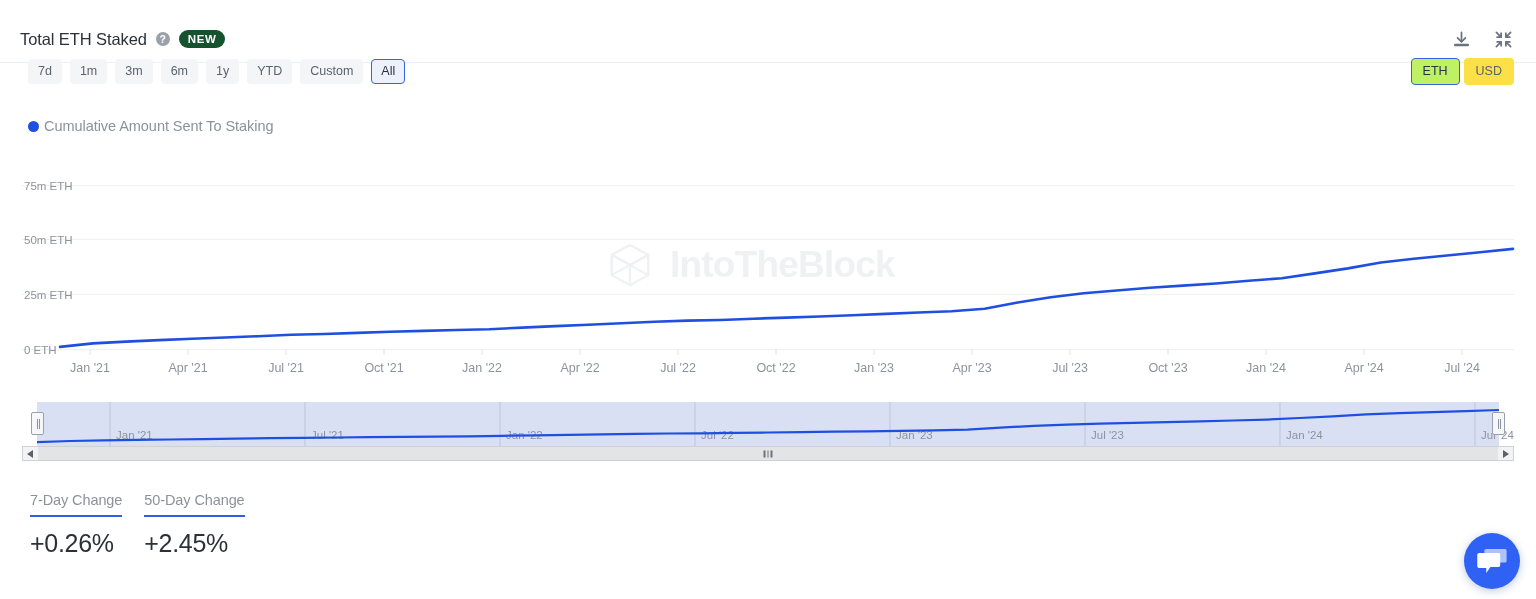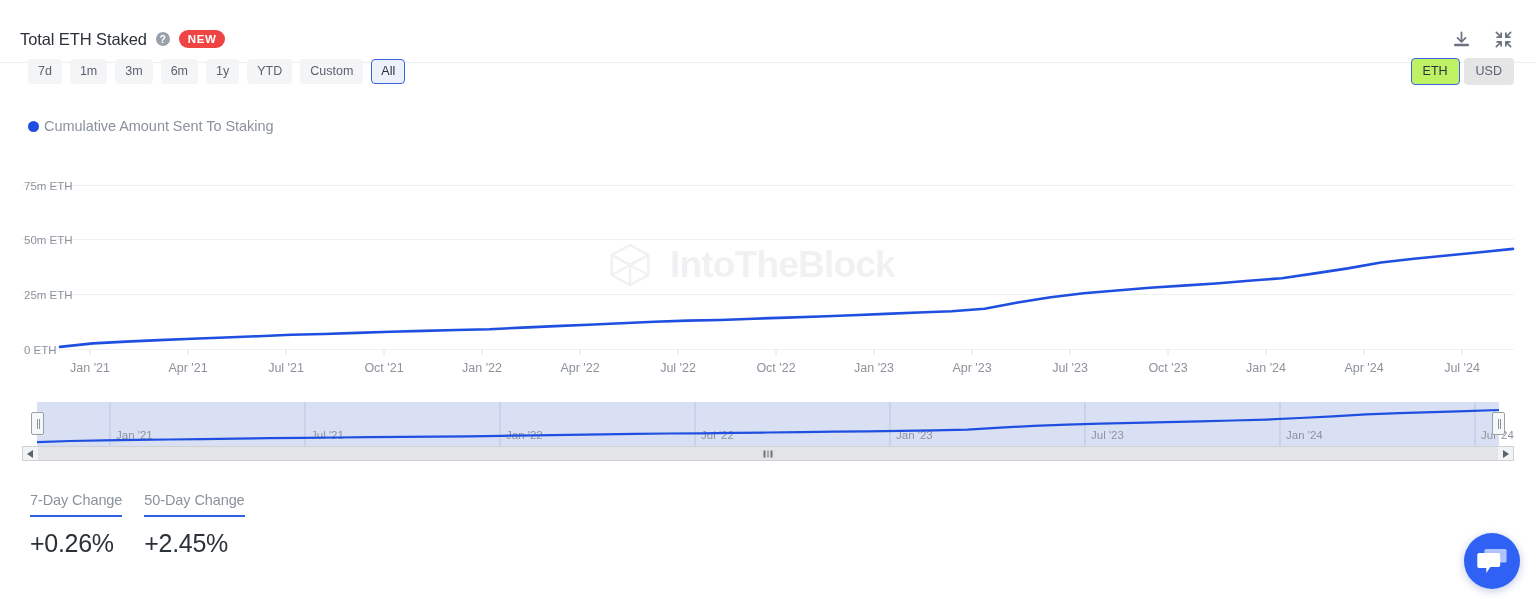--- a/index.html
+++ b/index.html
@@ -45,21 +45,21 @@
     background: #9aa1ab;
     color: #ffffff;
     font-size: 10.5px;
     line-height: 14px;
     text-align: center;
     font-weight: bold;
     cursor: pointer;
     user-select: none;
   }
   .new-badge {
-    background: #ef4444;
+    background: #14532d;
     color: #ffffff;
     font-size: 11.5px;
     font-weight: bold;
     letter-spacing: 0.6px;
     padding: 3px 9px 3px 9px;
     border-radius: 10px;
     line-height: 12px;
   }
   .header-right {
     margin-left: auto;
@@ -106,21 +106,21 @@
     color: #2b3240;
   }
   .unit-group {
     margin-left: auto;
     margin-right: 22px;
     display: flex;
     align-items: center;
     gap: 4px;
   }
   .unit-btn {
-    background: #e5e5e5;
+    background: #fde047;
     border: 1px solid transparent;
     border-radius: 4px;
     color: #5b6270;
     font-size: 12.5px;
     padding: 5px 11px 6px 11px;
     line-height: 14px;
     cursor: pointer;
   }
   .unit-btn.active {
     background: #bef264;

